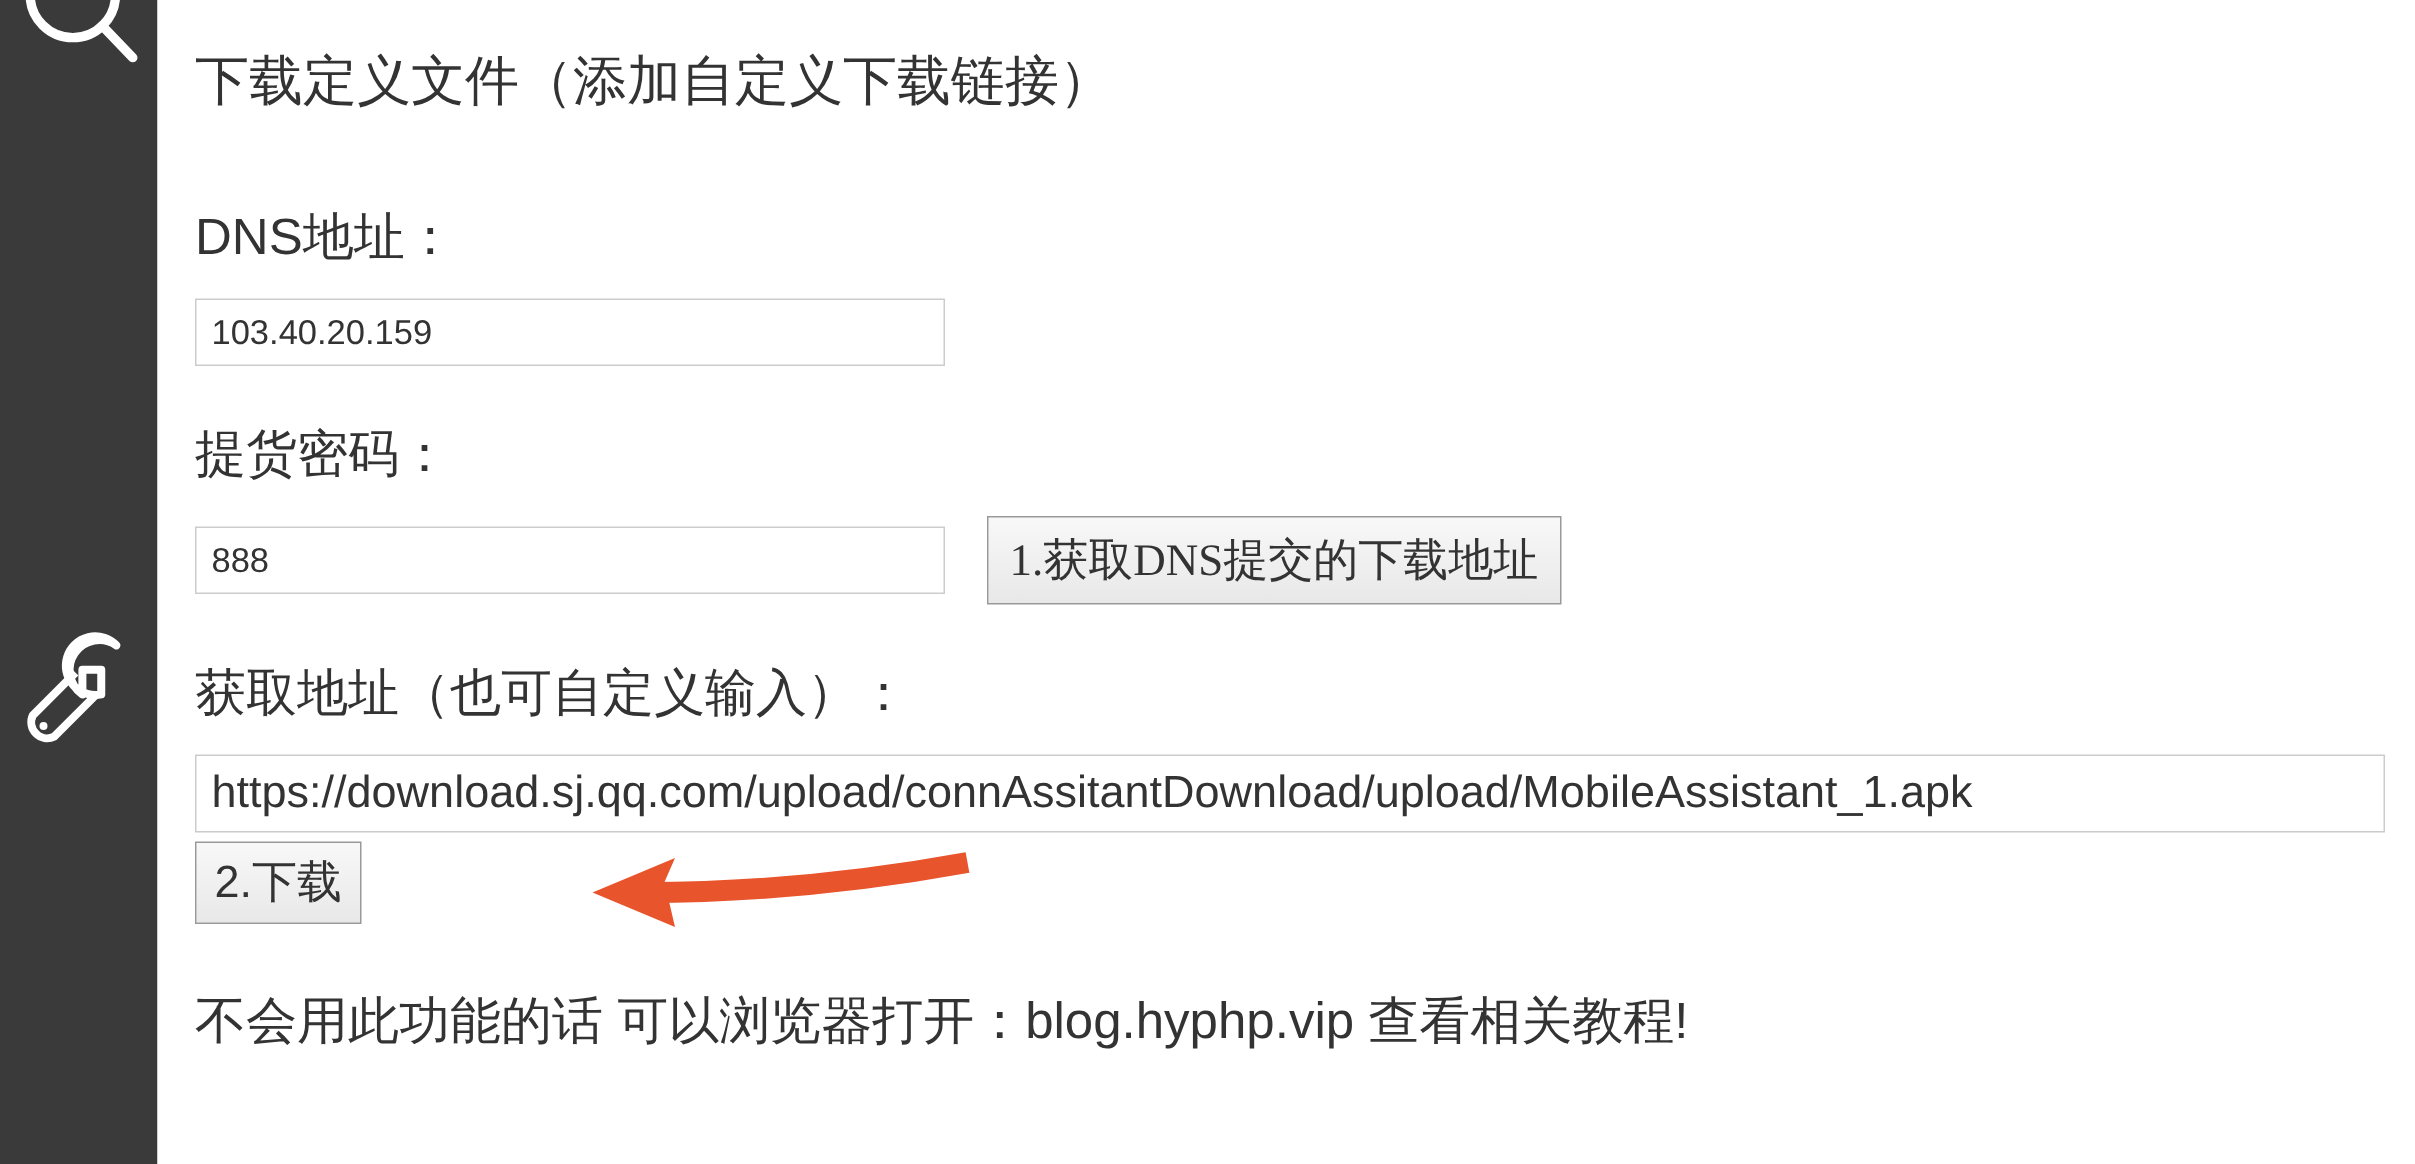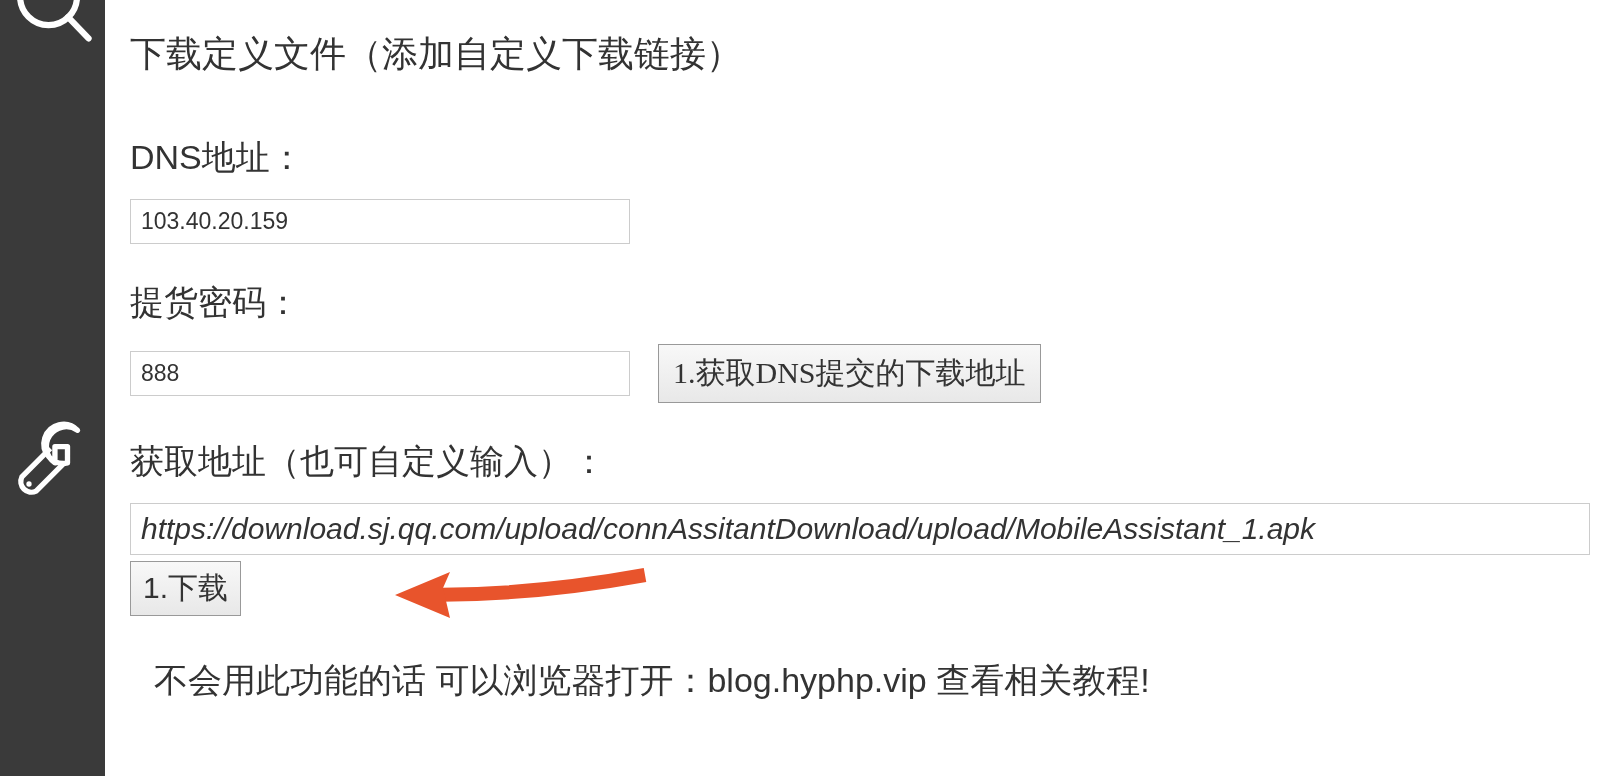--- a/index.html
+++ b/index.html
@@ -61,21 +61,20 @@
       background: #fff;
     }
     .input-text-wide {
       font-size: 30px;
       padding: 8px 10px;
       border: 1px solid #ccc;
       width: 1460px;
       color: #333;
       font-family: inherit;
       background: #fff;
-      font-style: italic;
     }
     .field-group {
       margin-bottom: 36px;
     }
     .row {
       display: flex;
       align-items: center;
       gap: 28px;
     }
     .btn {
@@ -97,21 +96,20 @@
       color: #333;
       margin-top: 6px;
     }
     .url-section {
       margin-bottom: 8px;
     }
     .help-text {
       font-size: 34px;
       color: #333;
       margin-top: 42px;
-      margin-left: 24px;
     }
     .arrow-annotation {
       position: absolute;
       left: 280px;
       top: 560px;
       pointer-events: none;
     }
     .content-wrapper {
       position: relative;
     }
@@ -148,21 +146,21 @@
     <div class="row">
       <input type="text" class="input-text" value="888" style="">
       <button class="btn">1.获取DNS提交的下载地址</button>
     </div>
   </div>
 
   <div class="field-group url-section">
     <label class="label">获取地址（也可自定义输入）：</label>
     <input type="text" class="input-text-wide" value="https://download.sj.qq.com/upload/connAssitantDownload/upload/MobileAssistant_1.apk" style="">
     <br>
-    <button class="btn-small">1.下载</button>
+    <button class="btn-small">2.下载</button>
   </div>
 
   <div class="help-text">不会用此功能的话 可以浏览器打开：blog.hyphp.vip 查看相关教程!</div>
 
   <svg class="arrow-annotation" width="280" height="80">
     <defs>
       <marker id="arrowhead" markerWidth="12" markerHeight="10" refX="2" refY="5" orient="auto">
         <polygon points="0 0, 12 5, 0 10" fill="#e8542c"></polygon>
       </marker>
     </defs>

